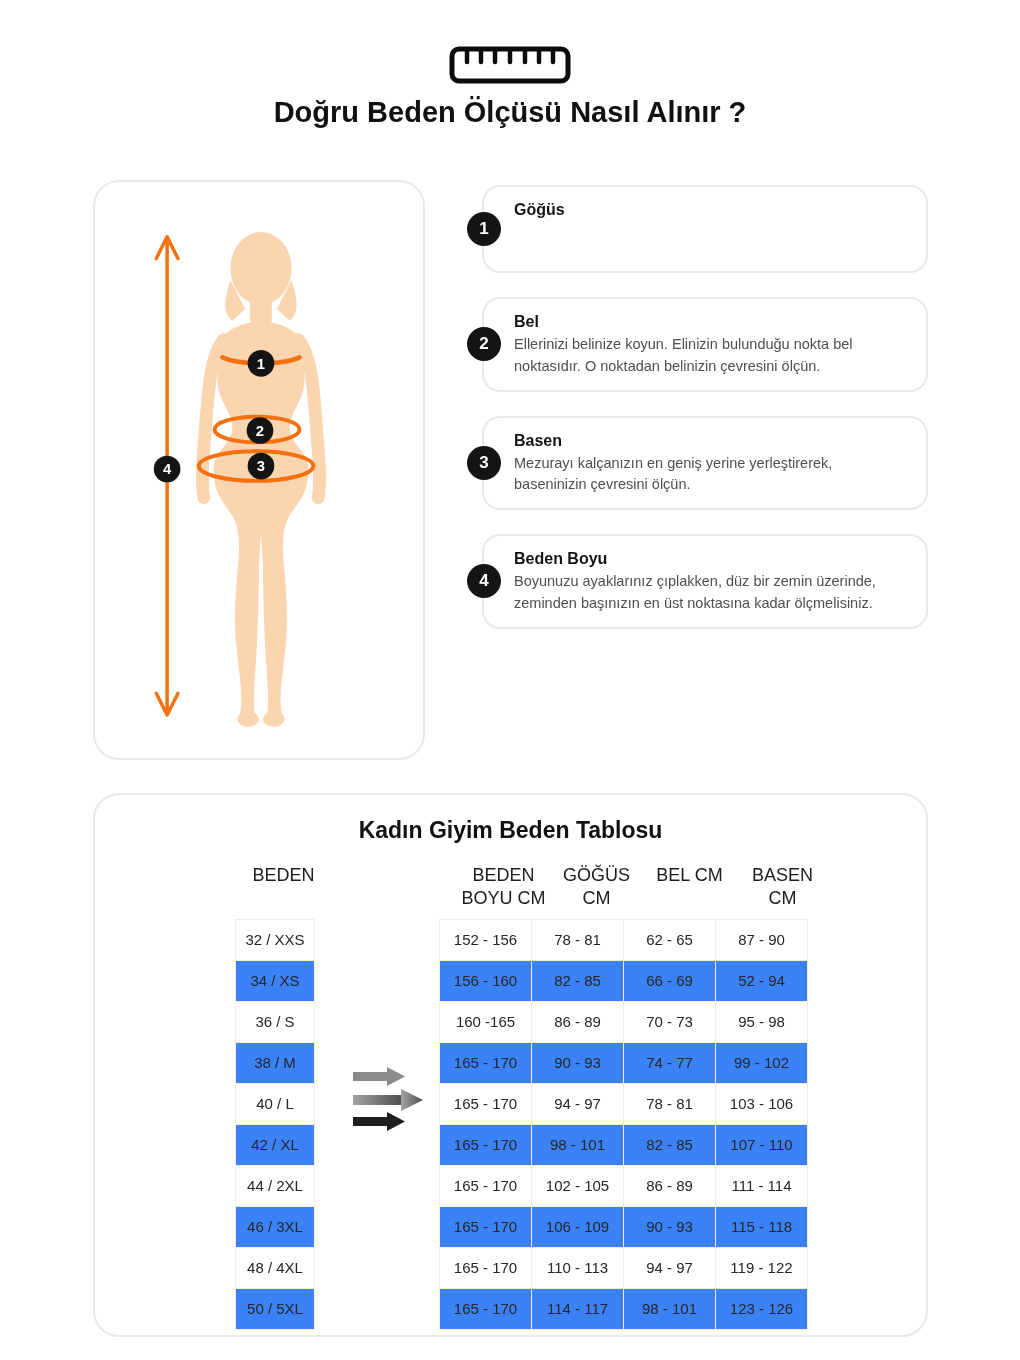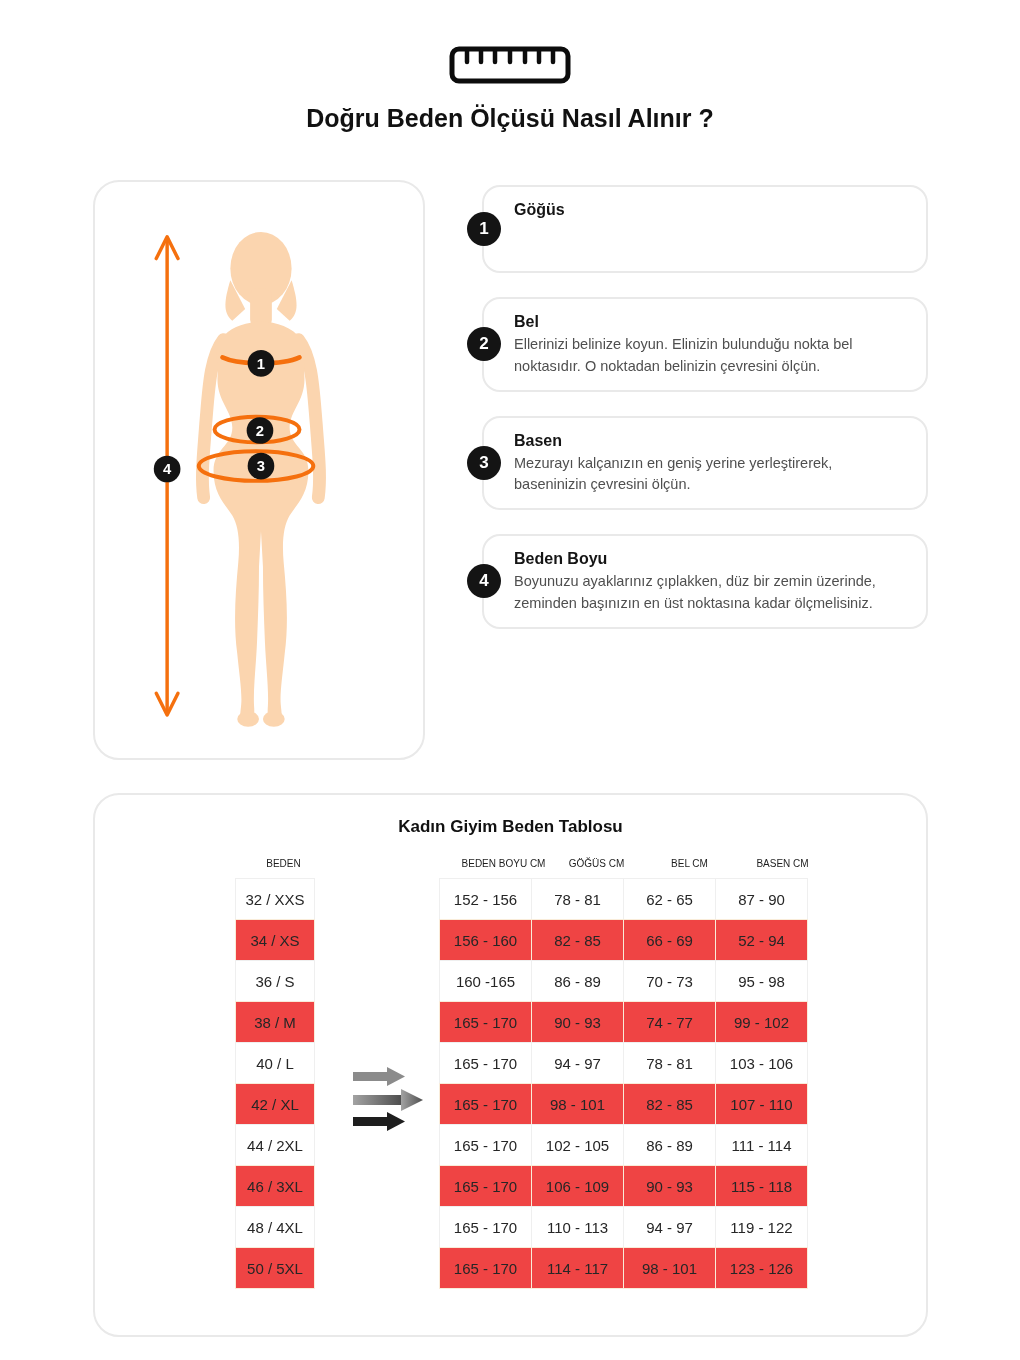--- a/index.html
+++ b/index.html
@@ -1,57 +1,57 @@
 <!DOCTYPE html>
 <html><head>
 <meta charset="utf-8">
 <style>
   html,body{margin:0;padding:0;background:#fff;}
   body{font-family:"Liberation Sans", sans-serif;color:#1a1a1a;}
   .page{position:relative;width:1020px;height:1360px;background:#fff;overflow:hidden;}
 
   
   .ruler-wrap{position:absolute;left:0;right:0;top:46px;display:flex;justify-content:center;}
-  .page-title{position:absolute;top:104px;left:0;width:100%;text-align:center;
-    font-size:25px;font-weight:bold;color:#111;margin:0;}
+  .page-title{position:absolute;top:96px;left:0;width:100%;text-align:center;
+    font-size:29px;font-weight:bold;color:#111;margin:0;}
 
   
   .figure-panel{position:absolute;left:93px;top:180px;width:332px;height:580px;
     border:2px solid #e9e9e9;border-radius:26px;box-sizing:border-box;background:#fff;}
   .figure-panel svg{display:block;width:100%;height:100%;}
 
   
   .cards{position:absolute;left:482px;top:185px;width:446px;}
   .card{position:relative;box-sizing:border-box;border:2px solid #e9e9e9;border-radius:18px;
     background:#fff;padding:14px 20px 12px 30px;margin-bottom:24px;min-height:88px;}
   .badge{position:absolute;left:-17px;top:50%;transform:translateY(-50%);
     width:34px;height:34px;border-radius:50%;background:#141414;color:#fff;
     display:flex;align-items:center;justify-content:center;font-size:17px;font-weight:bold;}
   .card h3{margin:0 0 3px 0;font-size:16px;font-weight:bold;color:#151515;}
   .card p{margin:0;font-size:14.5px;line-height:1.5;color:#4f4f4f;}
 
   
   .table-panel{position:absolute;left:93px;top:793px;width:835px;height:544px;
     border:2px solid #e9e9e9;border-radius:26px;box-sizing:border-box;background:#fff;}
-  .table-title{margin:22px 0 0 0;text-align:center;font-size:17px;font-weight:bold;color:#111;}
+  .table-title{margin:22px 0 0 0;text-align:center;font-size:23px;font-weight:bold;color:#111;}
   .thead{display:flex;padding-left:140px;margin-top:20px;align-items:flex-start;}
-  .th{font-size:10px;font-weight:400;color:#1d1d1d;text-align:center;line-height:1.3;
+  .th{font-size:18px;font-weight:400;color:#1d1d1d;text-align:center;line-height:1.3;
     display:flex;align-items:flex-start;justify-content:center;}
   .th.col-beden{width:97px;}
   .th.col-gap{width:125px;}
   .th.col-m{width:93px;}
   .tbody{margin-top:8px;}
   .t-row{display:flex;padding-left:140px;height:42px;align-items:stretch;}
   .t-row + .t-row{margin-top:-1px;}
   .c{display:flex;align-items:center;justify-content:center;font-size:15px;color:#262626;
     box-sizing:border-box;background:#fff;border:1px solid #efefef;}
   .c.col-beden{width:80px;}
   .c.col-gap{width:125px;border:none;background:transparent;}
   .c.col-m{width:93px;margin-left:-1px;}
-  .t-row.alt .c.col-beden,.t-row.alt .c.col-m{background:#ef4444;border-color:#f9ecd9;}
+  .t-row.alt .c.col-beden,.t-row.alt .c.col-m{background:#3b82f6;border-color:#f9ecd9;}
 
   .arrows-icon{position:absolute;left:256px;top:270px;}
 </style>
 </head>
 <body>
 
 <div class="page">
 
   <div class="ruler-wrap">
     <svg width="122" height="38" viewBox="0 0 122 38">

